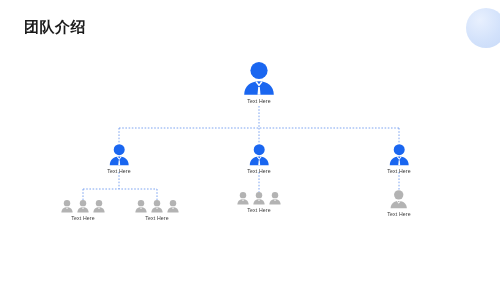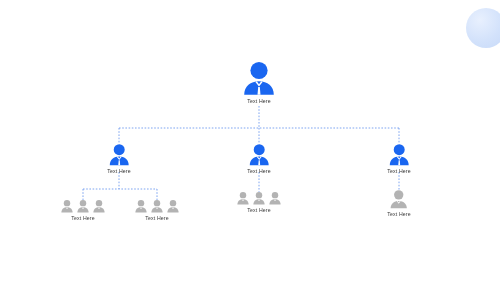--- a/index.html
+++ b/index.html
@@ -88,20 +88,21 @@
     line-height: 0;
   }
 </style>
 </head>
 <body>
 
 <div id="slide">
 
   <div class="deco-circle"></div>
 
+  <div class="title">团队介绍</div>
 
   <div class="chart">
     <svg width="500" height="281" viewBox="0 0 500 281">
       <g stroke="#6f9bef" stroke-width="0.9" stroke-dasharray="1.6 1.6" fill="none" stroke-linecap="butt">
 
         <line x1="259" y1="106" x2="259" y2="128"></line>
 
         <line x1="119" y1="128" x2="399" y2="128"></line>
 
         <line x1="119" y1="128" x2="119" y2="144"></line>

